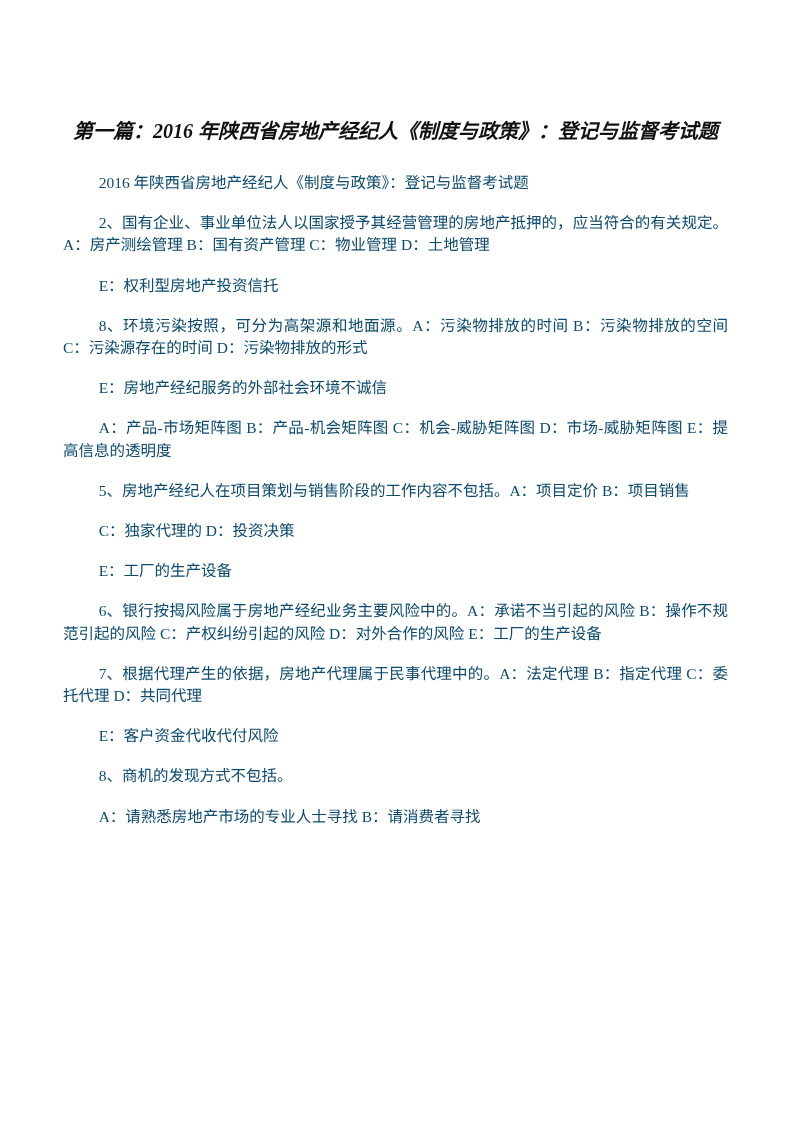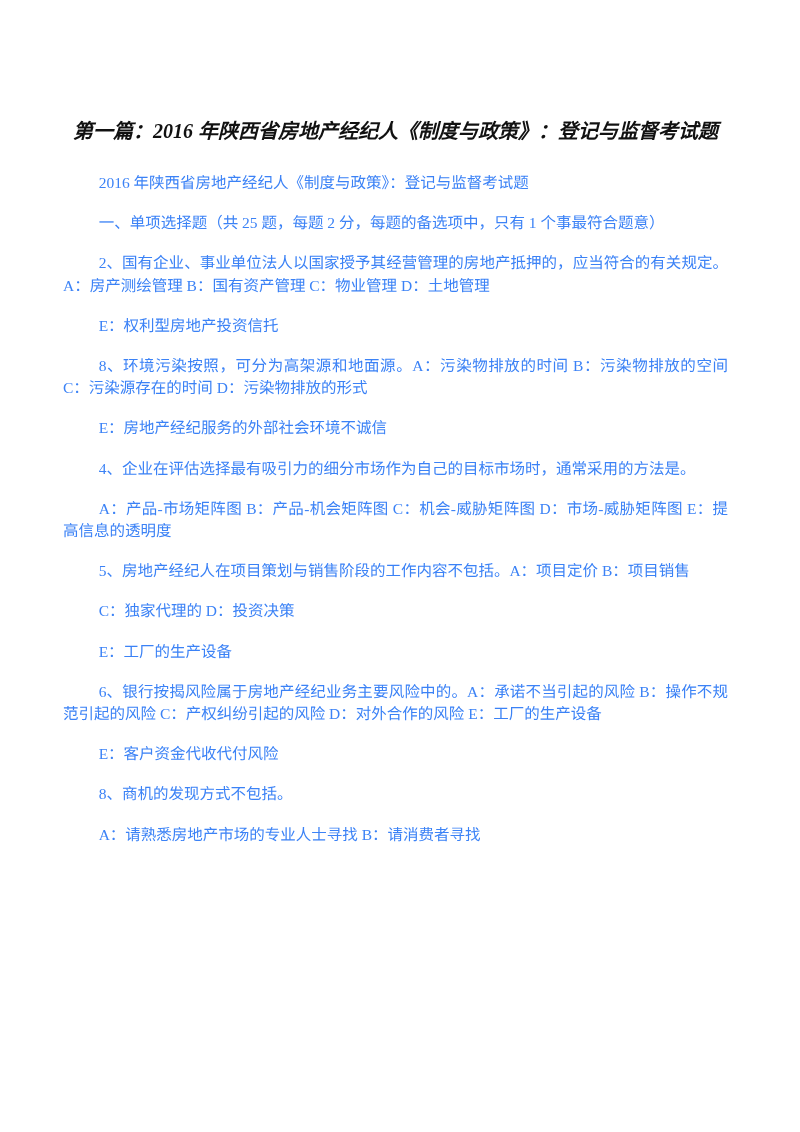--- a/index.html
+++ b/index.html
@@ -30,38 +30,37 @@
     margin: 0 0 28px 0;
     color: #111111;
     white-space: nowrap;
   }
   .doc-body p {
     font-size: 15.5px;
     line-height: 22.2px;
     margin: 16px 0 18px 0;
     text-indent: 2.3em;
     text-align: justify;
-    color: #3b82f6;
+    color: #0c4a6e;
   }
 </style>
 </head>
 <body>
 
 <div class="page">
   <h1 class="doc-title">第一篇：2016 年陕西省房地产经纪人《制度与政策》：登记与监督考试题</h1>
   <div class="doc-body">
       <p>2016 年陕西省房地产经纪人《制度与政策》：登记与监督考试题</p>
-      <p>一、单项选择题（共 25 题，每题 2 分，每题的备选项中，只有 1 个事最符合题意）</p>
       <p>2、国有企业、事业单位法人以国家授予其经营管理的房地产抵押的，应当符合的有关规定。A：房产测绘管理 B：国有资产管理 C：物业管理 D：土地管理</p>
       <p>E：权利型房地产投资信托</p>
       <p>8、环境污染按照，可分为高架源和地面源。A：污染物排放的时间 B：污染物排放的空间 C：污染源存在的时间 D：污染物排放的形式</p>
       <p>E：房地产经纪服务的外部社会环境不诚信</p>
-      <p>4、企业在评估选择最有吸引力的细分市场作为自己的目标市场时，通常采用的方法是。</p>
       <p>A：产品-市场矩阵图 B：产品-机会矩阵图 C：机会-威胁矩阵图 D：市场-威胁矩阵图 E：提高信息的透明度</p>
       <p>5、房地产经纪人在项目策划与销售阶段的工作内容不包括。A：项目定价 B：项目销售</p>
       <p>C：独家代理的 D：投资决策</p>
       <p>E：工厂的生产设备</p>
       <p>6、银行按揭风险属于房地产经纪业务主要风险中的。A：承诺不当引起的风险 B：操作不规范引起的风险 C：产权纠纷引起的风险 D：对外合作的风险 E：工厂的生产设备</p>
+      <p>7、根据代理产生的依据，房地产代理属于民事代理中的。A：法定代理 B：指定代理 C：委托代理 D：共同代理</p>
       <p>E：客户资金代收代付风险</p>
       <p>8、商机的发现方式不包括。</p>
       <p>A：请熟悉房地产市场的专业人士寻找 B：请消费者寻找</p>
     </div>
 </div>
 
 </body></html>

